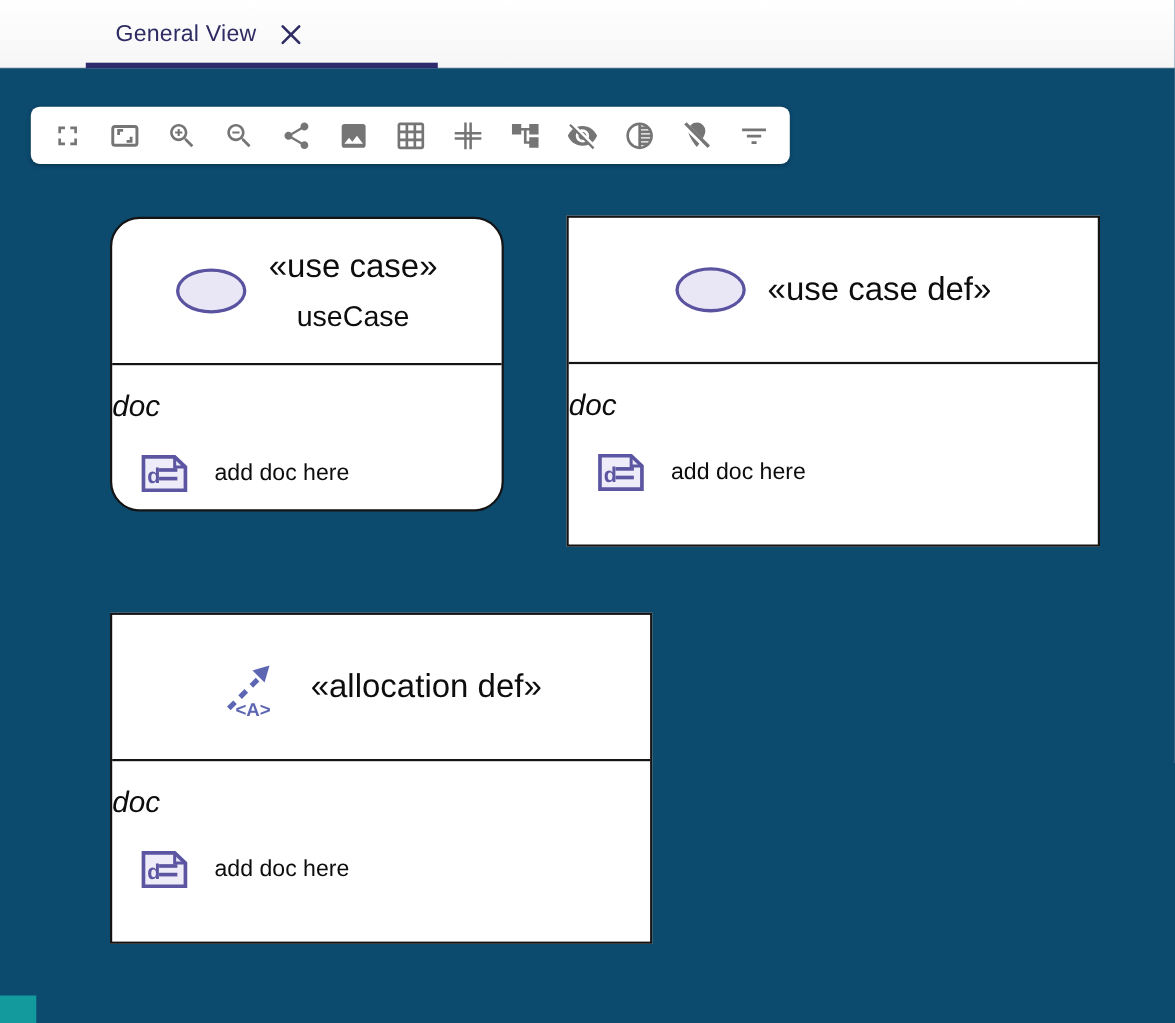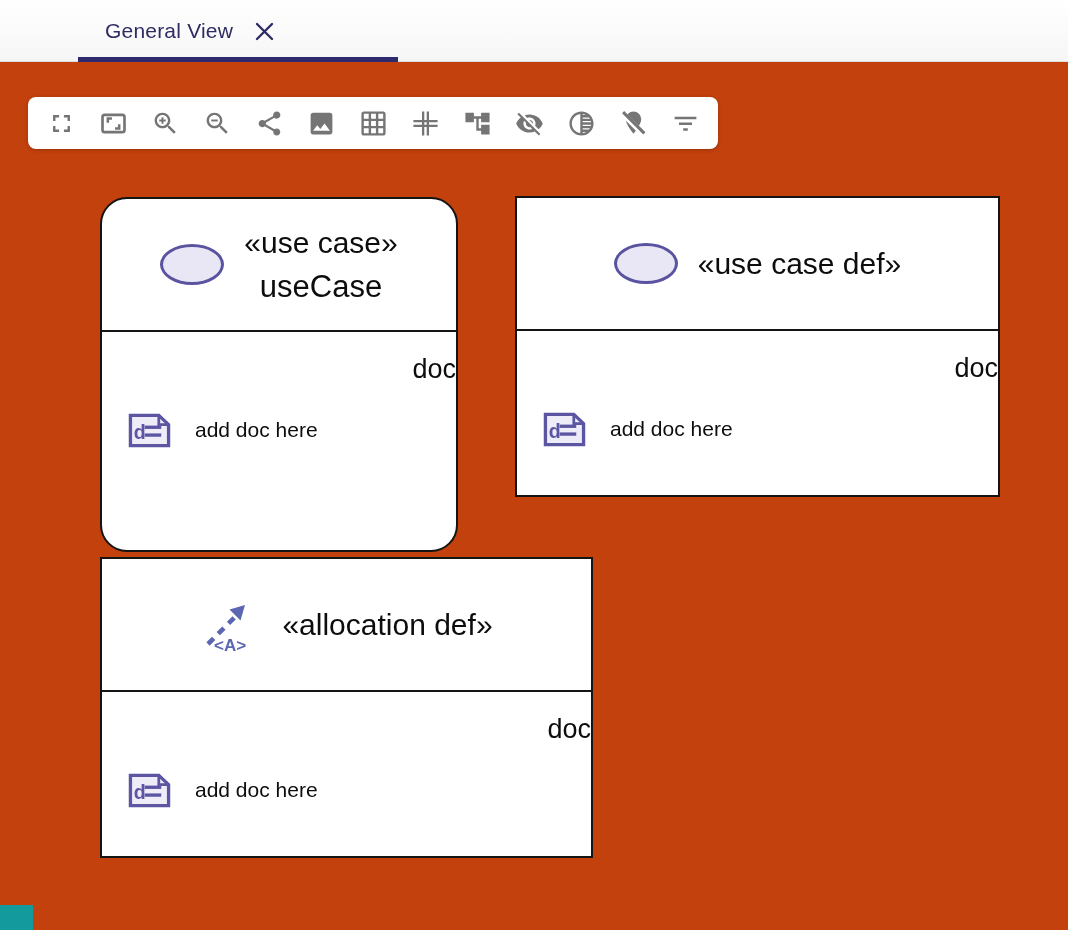--- a/index.html
+++ b/index.html
@@ -1,18 +1,18 @@
 <!DOCTYPE html>
 <html><head>
 <meta charset="utf-8">
 <style>
   * { margin:0; padding:0; box-sizing:border-box; }
   html,body { width:1068px; height:930px; }
   body { font-family:"Liberation Sans","DejaVu Sans",sans-serif; background:#f7f7f8; }
-  .app { position:relative; width:1068px; height:930px; overflow:hidden; background:#c2410c; }
+  .app { position:relative; width:1068px; height:930px; overflow:hidden; background:#0c4a6e; }
 
   
   .tabbar { position:relative; height:62px; background:linear-gradient(180deg,#ffffff 0%,#f6f6f7 100%);
             border-bottom:1px solid #dededf; }
   .tab { position:absolute; left:78px; top:0; width:320px; height:62px;
          display:flex; align-items:center; padding-left:27px; gap:21px; cursor:pointer; }
   .tab-label { font-size:21px; font-weight:500; color:#2f2c63; letter-spacing:.2px; }
   .close-x { width:21px; height:21px; stroke:#2f2c63; stroke-width:2.4; stroke-linecap:round; }
   .tab-underline { position:absolute; left:0; right:0; bottom:0; height:5px; background:#2d2a6e; }
 
@@ -28,28 +28,28 @@
   
   .canvas { position:relative; width:1068px; height:868px; }
 
   .node { position:absolute; background:#ffffff; border:2px solid #141414;
           display:flex; flex-direction:column; cursor:pointer; }
   .node.rounded { border-radius:27px; }
   .node-header { height:133px; border-bottom:2px solid #141414;
                  display:flex; align-items:center; justify-content:center; gap:20px; padding:0 10px; }
   .node-title { text-align:center; color:#0d0d0d; }
   .stereotype { font-size:30px; line-height:44px; }
-  .node-name  { font-size:31px; line-height:44px; }
+  .node-name  { font-size:26px; line-height:44px; }
 
   .ellipse-icon { flex:0 0 auto; width:64px; height:41px; border:3.5px solid #5a53a0;
                   border-radius:50%; background:#e9e7f6; }
   .alloc-icon { flex:0 0 auto; width:62px; height:58px; }
 
   .compartment { flex:1; display:flex; flex-direction:column; }
-  .compartment-label { margin-top:22px; text-align:right; 
+  .compartment-label { margin-top:22px; text-align:left; font-style:italic;
                        font-size:27px; color:#0d0d0d; }
   .doc-item { margin:25px 0 0 25px; display:flex; align-items:center; gap:23px; cursor:pointer; }
   .doc-item-label { font-size:21px; color:#0d0d0d; }
   .doc-icon { width:45px; height:40px; }
 
   .corner-fragment { position:absolute; left:0; bottom:0; width:33px; height:25px; background:#129a9d; }
 </style>
 </head>
 <body>
 
@@ -133,21 +133,21 @@
           <path d="M3.4 2.6 21 20.2" stroke="#757575" stroke-width="2.5" fill="none"></path>
         </svg>
       </button>
       <button class="tbtn">
         <svg viewBox="0 0 24 24">
             <path d="M3 6.4h18v2.1H3zM6.6 11.2h10.8v2.1H6.6zM10.1 16h3.8v2.1h-3.8z"></path>
           </svg>
       </button>
     </div>
 
-    <section class="node rounded" style="left:100px; top:135px; width:358px; height:355px;">
+    <section class="node rounded" style="left:100px; top:135px; width:358px; height:268px;">
       <div class="node-header">
         <span class="ellipse-icon"></span>
         <div class="node-title">
           <div class="stereotype">«use case»</div>
           <div class="node-name">useCase</div>
         </div>
       </div>
       <div class="compartment">
         <div class="compartment-label">doc</div>
         <div class="doc-item">

